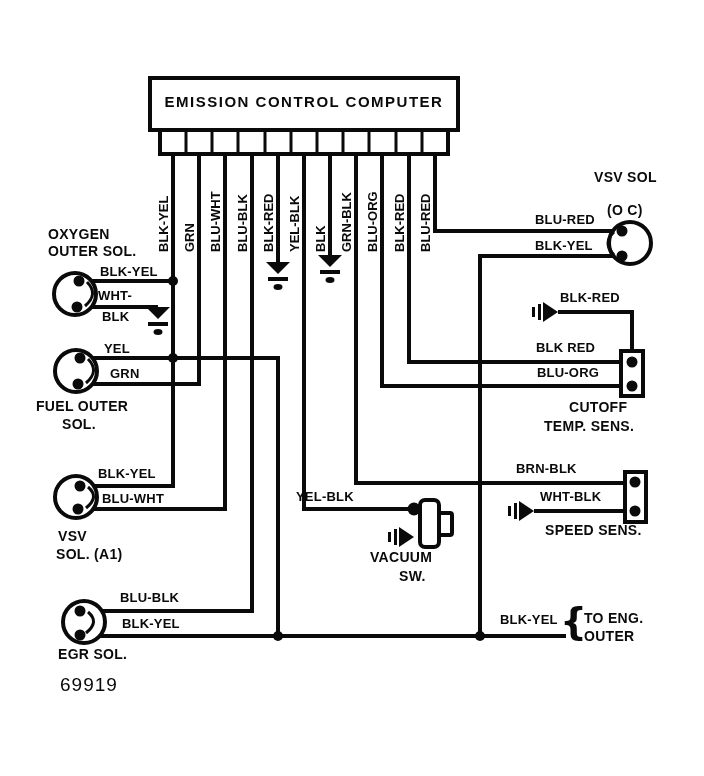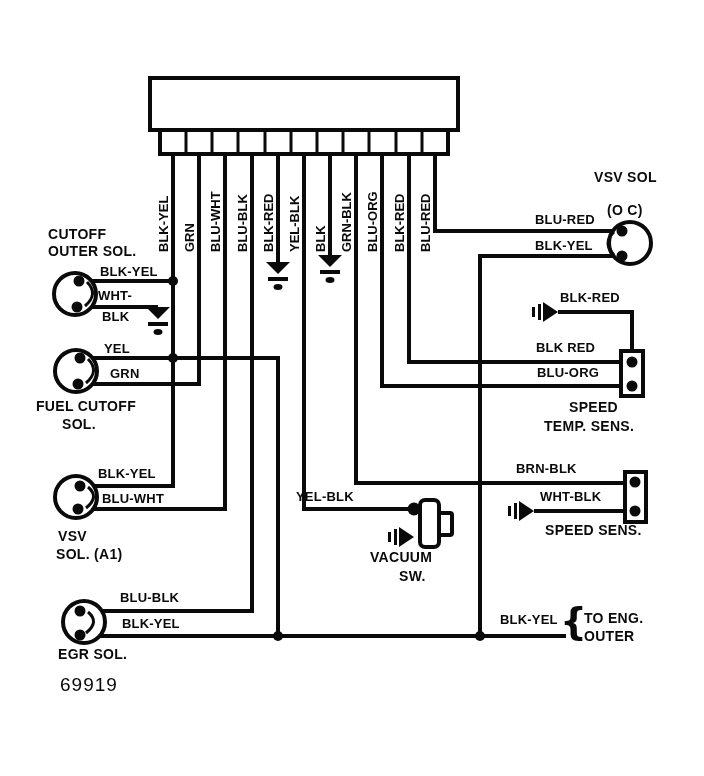--- a/index.html
+++ b/index.html
@@ -128,42 +128,43 @@
         <rect x="514" y="503" width="3" height="16"></rect>
         <polygon points="519,501 519,521 534,511"></polygon>
     </g>
     <g fill="#0a0a0a" stroke="none">
       <rect x="388" y="532" width="3" height="10"></rect>
         <rect x="394" y="529" width="3" height="16"></rect>
         <polygon points="399,527 399,547 414,537"></polygon>
     </g>
   </svg>
 
+  <div class="title">EMISSION CONTROL COMPUTER</div>
 
   <div class="vlbl" style="left:156px;top:252px">BLK-YEL</div>
   <div class="vlbl" style="left:182px;top:252px">GRN</div>
   <div class="vlbl" style="left:208px;top:252px">BLU-WHT</div>
   <div class="vlbl" style="left:235px;top:252px">BLU-BLK</div>
   <div class="vlbl" style="left:261px;top:252px">BLK-RED</div>
   <div class="vlbl" style="left:287px;top:252px">YEL-BLK</div>
   <div class="vlbl" style="left:313px;top:252px">BLK</div>
   <div class="vlbl" style="left:339px;top:252px">GRN-BLK</div>
   <div class="vlbl" style="left:365px;top:252px">BLU-ORG</div>
   <div class="vlbl" style="left:392px;top:252px">BLK-RED</div>
   <div class="vlbl" style="left:418px;top:252px">BLU-RED</div>
 
-  <div class="lbl lbl-lg" style="left:48px;top:226px">CUTOFF</div>
+  <div class="lbl lbl-lg" style="left:48px;top:226px">OXYGEN</div>
   <div class="lbl lbl-lg" style="left:48px;top:243px">OUTER SOL.</div>
   <div class="lbl" style="left:100px;top:264px">BLK-YEL</div>
   <div class="lbl" style="left:98px;top:288px">WHT-</div>
   <div class="lbl" style="left:102px;top:309px">BLK</div>
 
   <div class="lbl" style="left:104px;top:341px">YEL</div>
   <div class="lbl" style="left:110px;top:366px">GRN</div>
-  <div class="lbl lbl-lg" style="left:36px;top:398px">FUEL CUTOFF</div>
+  <div class="lbl lbl-lg" style="left:36px;top:398px">FUEL OUTER</div>
   <div class="lbl lbl-lg" style="left:62px;top:416px">SOL.</div>
 
   <div class="lbl" style="left:98px;top:466px">BLK-YEL</div>
   <div class="lbl" style="left:102px;top:491px">BLU-WHT</div>
   <div class="lbl lbl-lg" style="left:58px;top:528px">VSV</div>
   <div class="lbl lbl-lg" style="left:56px;top:546px">SOL. (A1)</div>
 
   <div class="lbl" style="left:120px;top:590px">BLU-BLK</div>
   <div class="lbl" style="left:122px;top:616px">BLK-YEL</div>
   <div class="lbl lbl-lg" style="left:58px;top:646px">EGR SOL.</div>
@@ -180,20 +181,20 @@
   <div class="lbl lbl-lg" style="left:584px;top:628px">OUTER</div>
 
   <div class="lbl lbl-lg" style="left:594px;top:169px">VSV SOL</div>
   <div class="lbl lbl-lg" style="left:607px;top:202px">(O C)</div>
   <div class="lbl" style="left:535px;top:212px">BLU-RED</div>
   <div class="lbl" style="left:535px;top:238px">BLK-YEL</div>
 
   <div class="lbl" style="left:560px;top:290px">BLK-RED</div>
   <div class="lbl" style="left:536px;top:340px">BLK RED</div>
   <div class="lbl" style="left:537px;top:365px">BLU-ORG</div>
-  <div class="lbl lbl-lg" style="left:569px;top:399px">SPEED</div>
+  <div class="lbl lbl-lg" style="left:569px;top:399px">CUTOFF</div>
   <div class="lbl lbl-lg" style="left:544px;top:418px">TEMP. SENS.</div>
 
   <div class="lbl" style="left:516px;top:461px">BRN-BLK</div>
   <div class="lbl" style="left:540px;top:489px">WHT-BLK</div>
   <div class="lbl lbl-lg" style="left:545px;top:522px">SPEED SENS.</div>
 
 </div>
 
 </body></html>

